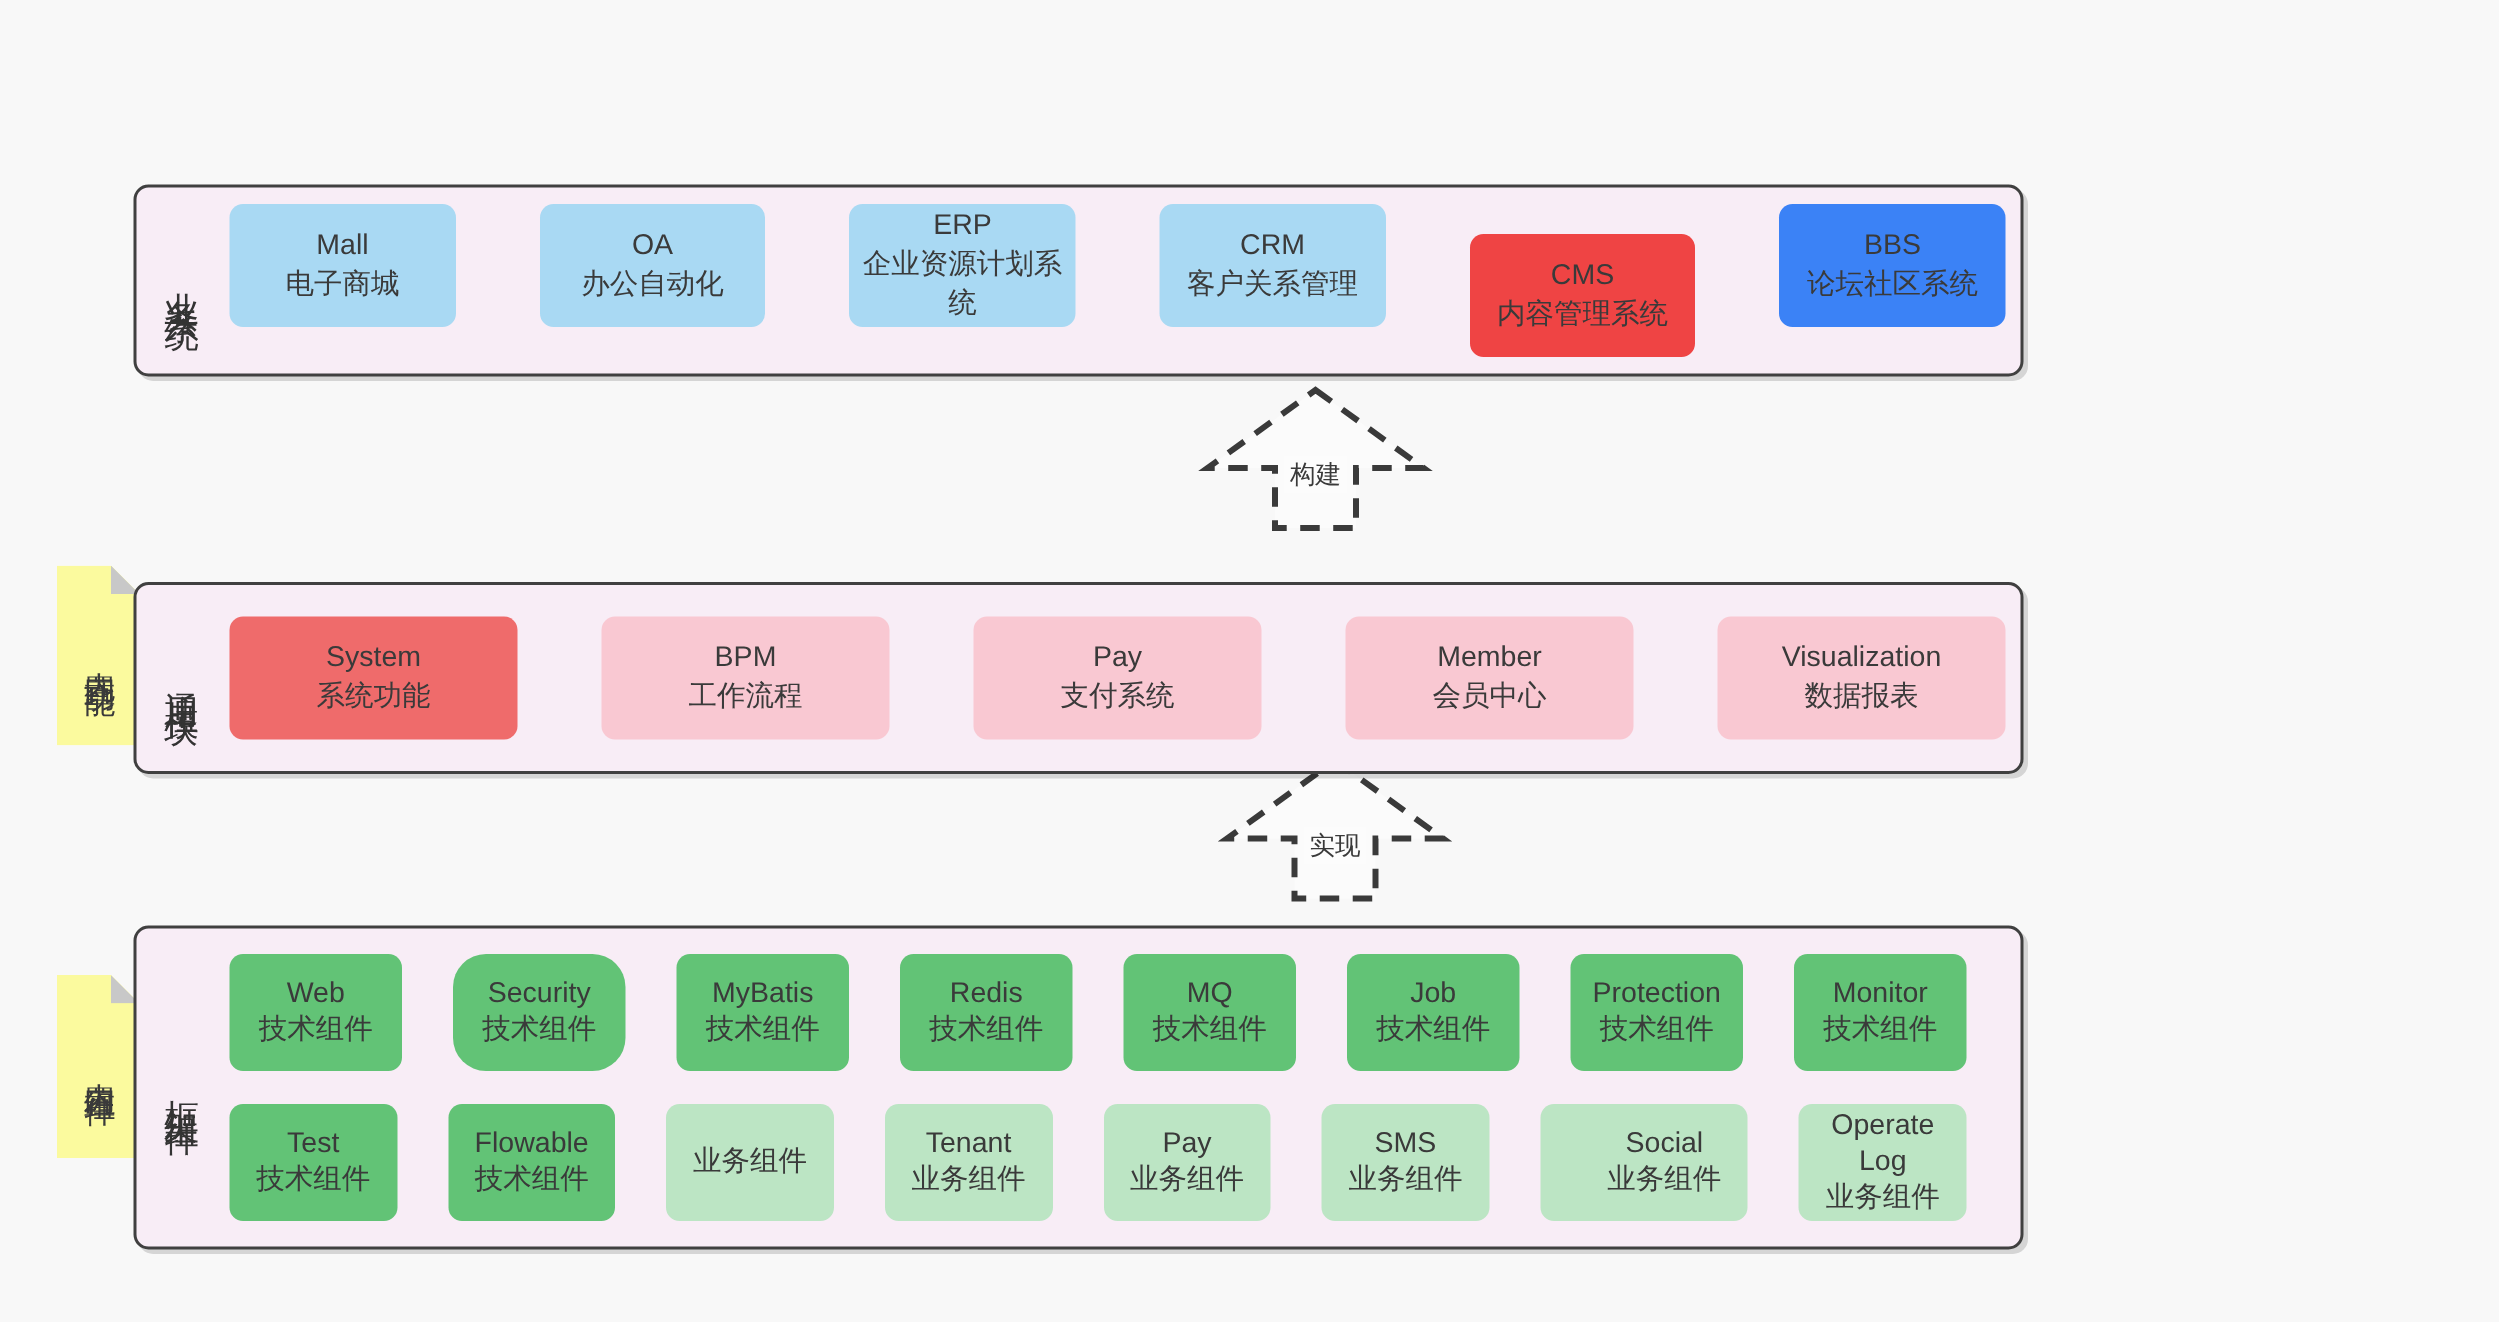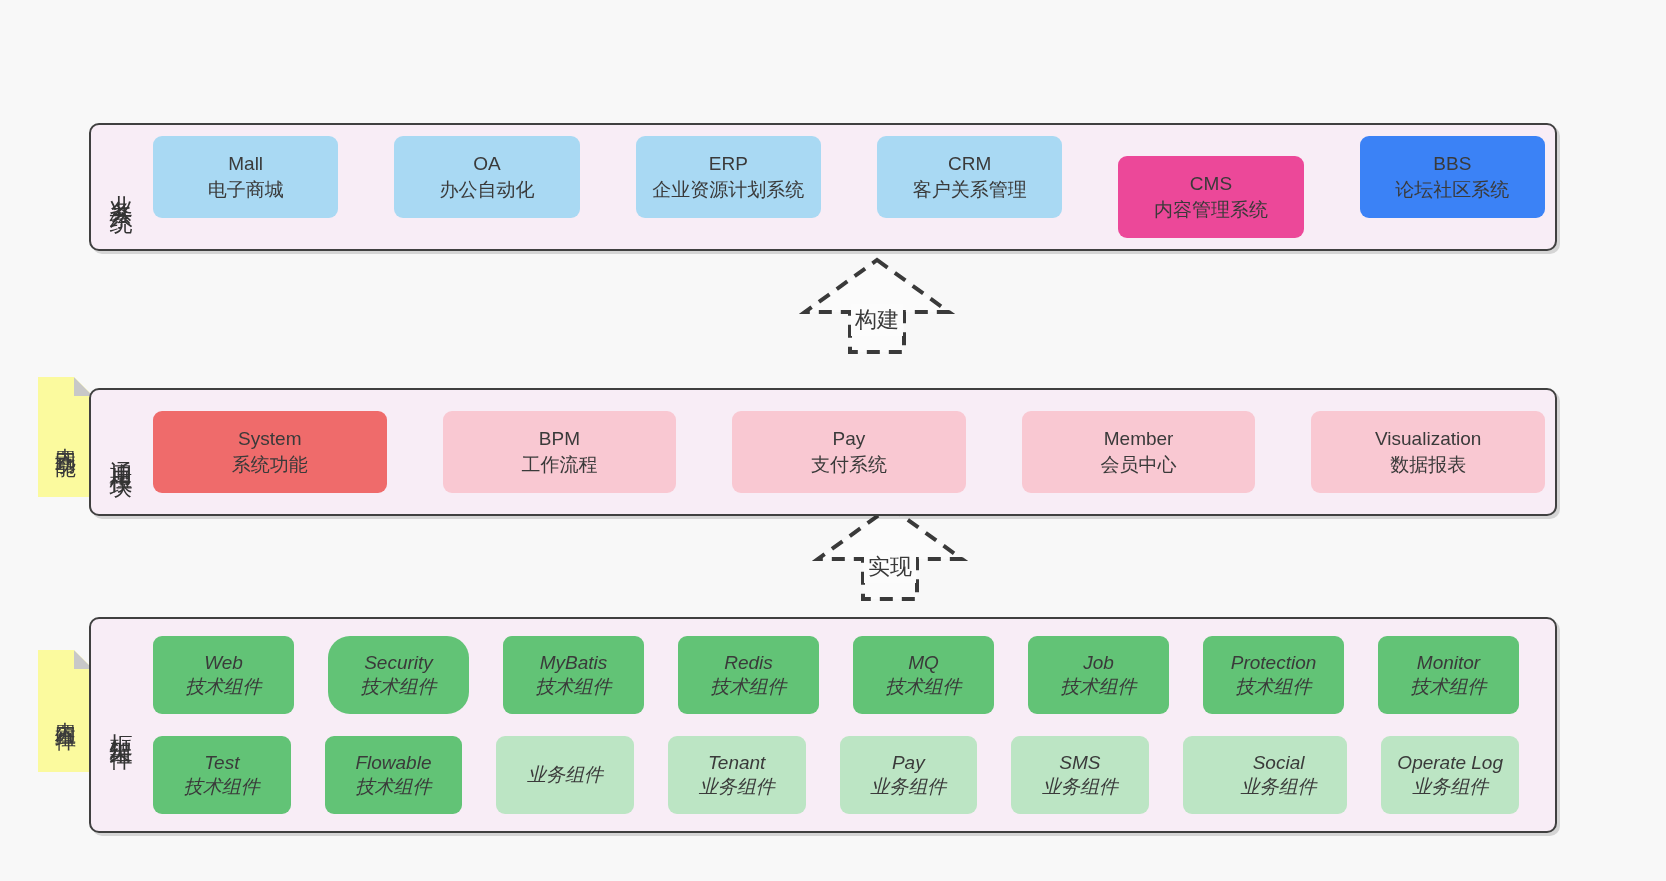--- a/index.html
+++ b/index.html
@@ -10,21 +10,21 @@
     font-family: "Liberation Sans", "DejaVu Sans", sans-serif;
     color: #3a3a3a;
     overflow: hidden;
   }
   * { box-sizing: border-box; }
 
   
   .container {
     position: absolute;
     left: 89px;
-    width: 1468px;
+    width: 1260px;
     background: #f8edf6;
     border: 2px solid #404040;
     border-radius: 10px;
     box-shadow: 3px 3px 0 rgba(0,0,0,0.14);
     display: flex;
     z-index: 2;
   }
   .layer-0 { top: 123px; height: 128px; }
   .layer-1 { top: 388px; height: 128px; }
   .layer-2 { top: 617px; height: 216px; }
@@ -43,21 +43,21 @@
   }
 
   .rows {
     flex: 1;
     display: flex;
     flex-direction: column;
     justify-content: center;
     gap: 22px;
     padding-right: 10px;
   }
-  .layer-2 .rows { padding-right: 36px; font-style: italic; }
+  .layer-2 .rows { padding-right: 36px; }
 
   .box-row { display: flex; gap: 56px; }
   .layer-2 .box-row { gap: 34px; }
 
   .box {
     flex: 1 1 0;
     height: 82px;
     border-radius: 9px;
     display: flex;
     flex-direction: column;
@@ -103,21 +103,21 @@
   .arrow { position: absolute; width: 160px; height: 100px; z-index: 0; }
   .arrow-0 { left: 797px; top: 256px; }
   .arrow-1 { left: 810px; top: 503px; }
   .arrow svg { display: block; width: 160px; height: 100px; }
   .arrow-label {
     position: absolute;
     left: 50%; top: 48px;
     transform: translateX(-50%);
     background: #fcfcfc;
     padding: 1px 4px;
-    font-size: 22px;
+    font-size: 17px;
     color: #3a3a3a;
     white-space: nowrap;
   }
 </style>
 </head>
 <body>
 
 <section class="container layer-0">
   <div class="side-label">业务系统</div>
   <div class="rows">
@@ -131,21 +131,21 @@
           <div>办公自动化</div>
         </div>
         <div class="box" style="background: rgb(169, 217, 243);">
           <div>ERP</div>
           <div>企业资源计划系统</div>
         </div>
         <div class="box" style="background: rgb(169, 217, 243);">
           <div>CRM</div>
           <div>客户关系管理</div>
         </div>
-        <div class="box" style="background: #ec4899; margin-top: 20px;">
+        <div class="box" style="background: #ef4444; margin-top: 20px;">
           <div>CMS</div>
           <div>内容管理系统</div>
         </div>
         <div class="box" style="background: #3b82f6;">
           <div>BBS</div>
           <div>论坛社区系统</div>
         </div>
       </div>
     </div>
 </section>

